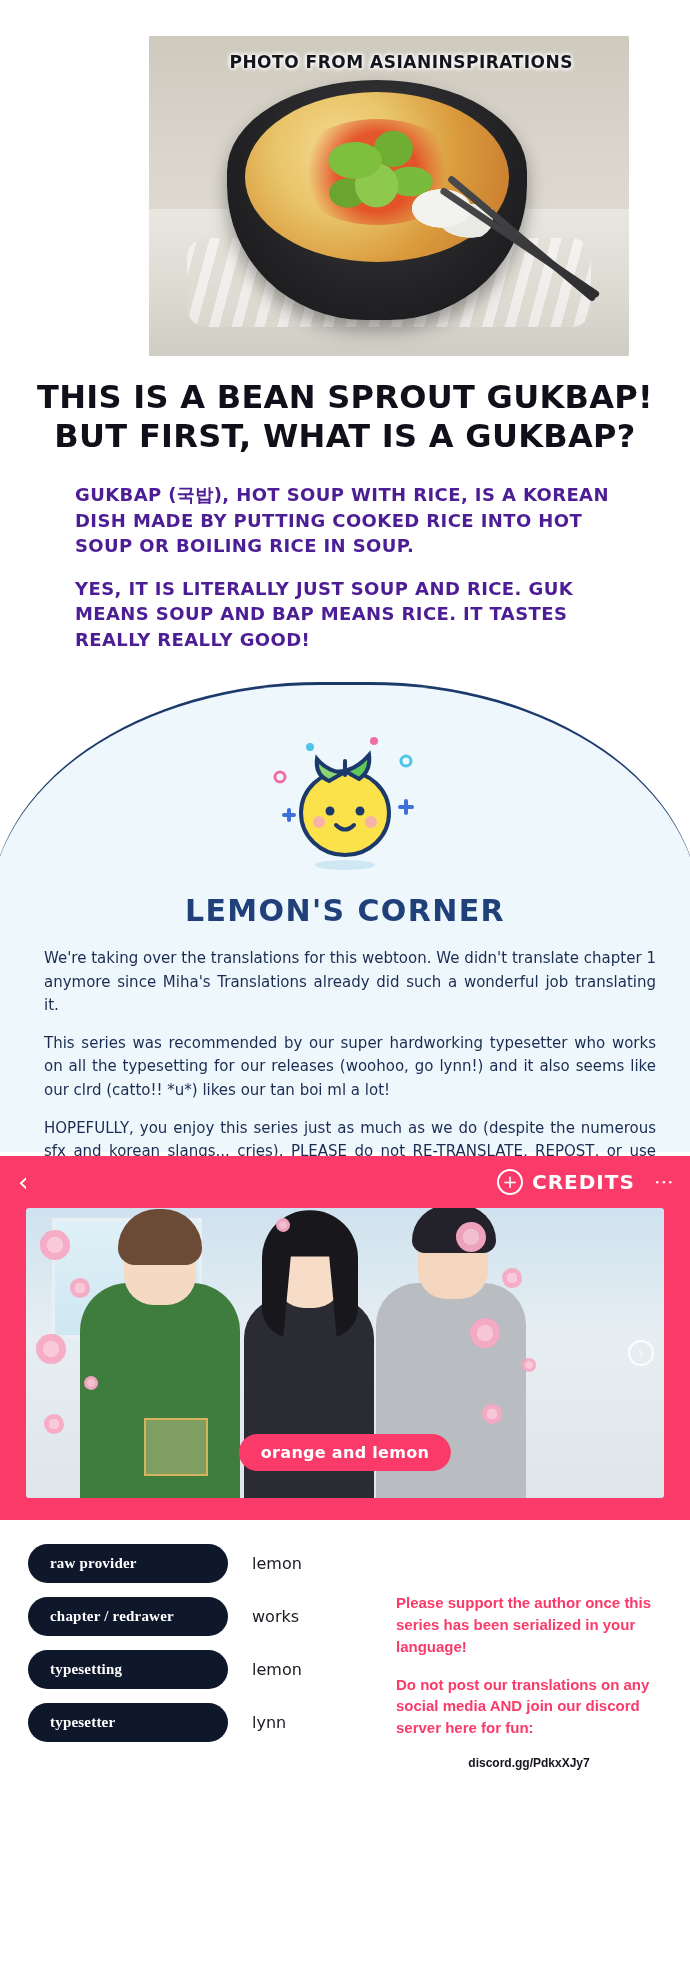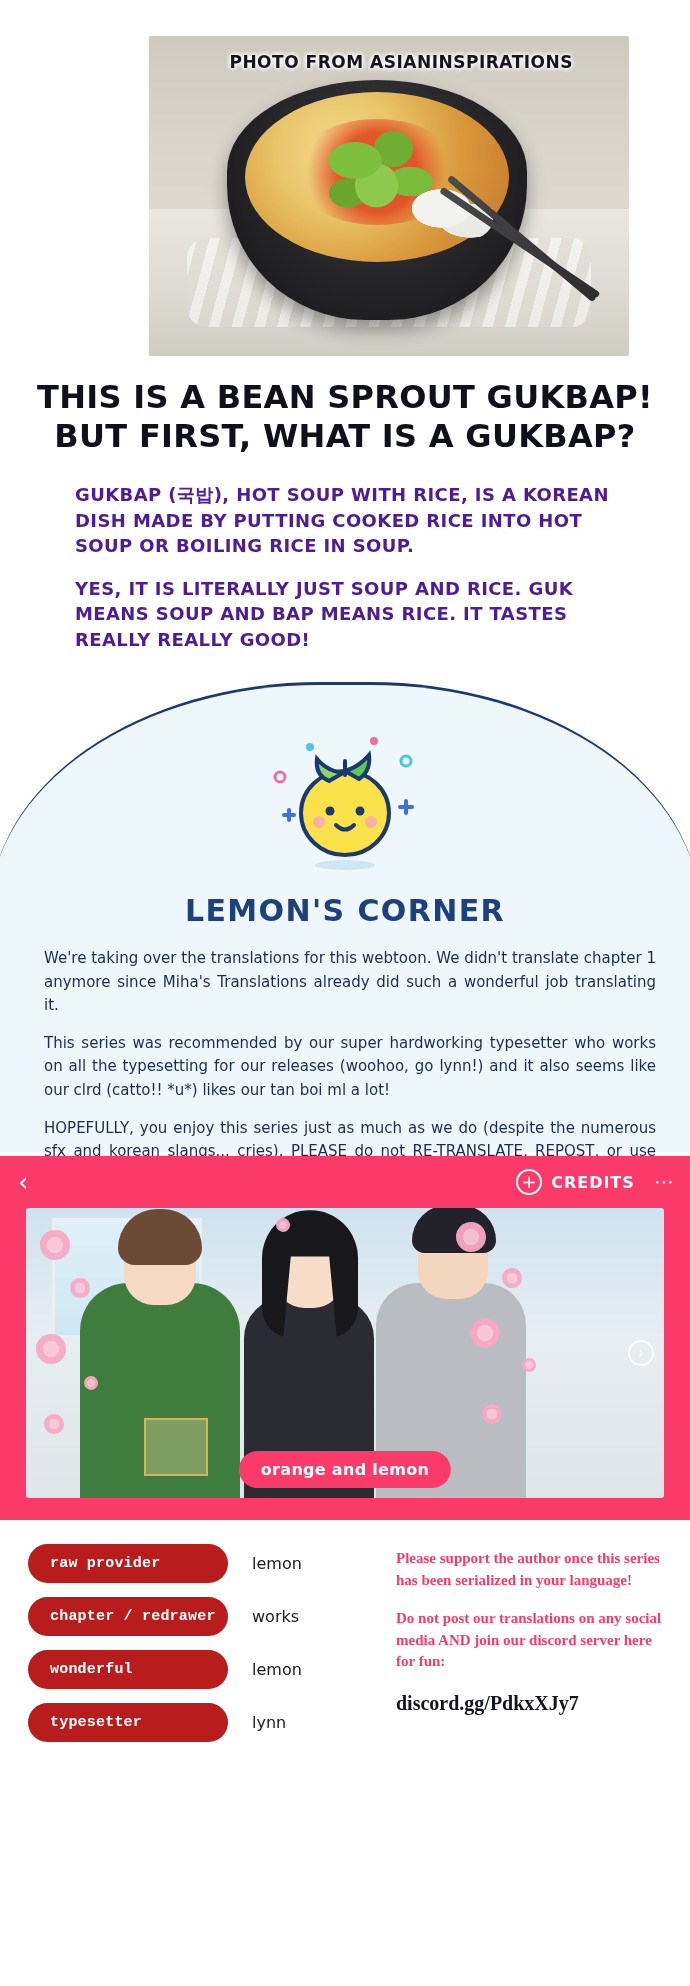--- a/index.html
+++ b/index.html
@@ -177,21 +177,21 @@
   .vb-back { font-size: 26px; line-height: 1; cursor: pointer; }
   .vb-spacer { flex: 1; }
   .vb-plus {
     width: 26px; height: 26px; border-radius: 50%;
     border: 2px solid #ffffff;
     display: flex; align-items: center; justify-content: center;
     font-size: 18px; line-height: 1; margin-right: 9px;
   }
   .vb-credits {
     font-family: "DejaVu Sans", sans-serif;
-    font-weight: 700; font-size: 16px; letter-spacing: 1px;
+    font-weight: 700; font-size: 20px; letter-spacing: 1px;
   }
   .vb-dots {
     margin-left: 22px; font-size: 19px; line-height: .8; letter-spacing: 0;
     writing-mode: vertical-rl;
   }
 
   .art {
     position: relative;
     margin: 0 26px;
     height: 290px;
@@ -261,21 +261,21 @@
     background: radial-gradient(circle at 50% 50%, #fbc7d8 0 38%, #f7a9c4 39% 70%, #f08bb0 71% 100%);
     border-radius: 52% 48% 50% 50% / 48% 52% 48% 52%;
     opacity: .95;
   }
   .petal.small { width: 20px; height: 20px; }
   .petal.tiny { width: 14px; height: 14px; }
 
   .nick-pill {
     position: absolute;
     left: 50%; transform: translateX(-50%);
-    bottom: 10px;
+    bottom: 27px;
     background: #fa3a69;
     color: #ffffff;
     border-radius: 20px;
     padding: 9px 22px;
     font-family: "DejaVu Sans", sans-serif;
     font-weight: 700;
     font-size: 16px;
     letter-spacing: .3px;
     white-space: nowrap;
   }
@@ -297,50 +297,52 @@
     gap: 18px;
   }
   .credits-left { width: 350px; }
   .cred-row {
     display: flex;
     align-items: center;
     margin-bottom: 14px;
   }
   .cred-pill {
     width: 200px;
-    background: #b91c1c;
+    background: #0f172a;
     color: #ffffff;
     border-radius: 22px;
     padding: 11px 0 11px 22px;
-    font-family: Liberation Mono, monospace;
+    font-family: Liberation Serif, serif;
     font-weight: 700;
     font-size: 15px;
     letter-spacing: .2px;
   }
   .cred-name {
     margin-left: 24px;
     font-family: "DejaVu Sans", sans-serif;
     font-size: 16px;
     color: #1a1a22;
   }
   .credits-right {
     flex: 1;
     padding-top: 4px;
-    font-family: Liberation Serif, serif;
+    font-family: Liberation Sans, sans-serif;
     font-weight: 700;
     font-size: 15px;
     line-height: 1.45;
     color: #fa3a69;
+    margin-top: 44px;
   }
   .credits-right p + p { margin-top: 16px; }
   .discord {
     margin-top: 16px;
     color: #14141e;
     font-weight: 700;
-    font-size: 20px;
+    font-size: 12px;
+    text-align: center;
   }
 </style>
 </head>
 <body>
 
 <div class="top-section">
 
   <div class="photo-wrap">
     <div class="photo">
       <div class="ph-bg"></div>
@@ -446,21 +448,21 @@
   <div class="credits-left">
     <div class="cred-row">
       <div class="cred-pill">raw provider</div>
       <div class="cred-name">lemon</div>
     </div>
     <div class="cred-row">
       <div class="cred-pill">chapter / redrawer</div>
       <div class="cred-name">works</div>
     </div>
     <div class="cred-row">
-      <div class="cred-pill">wonderful</div>
+      <div class="cred-pill">typesetting</div>
       <div class="cred-name">lemon</div>
     </div>
     <div class="cred-row">
       <div class="cred-pill">typesetter</div>
       <div class="cred-name">lynn</div>
     </div>
   </div>
 
   <div class="credits-right">
     <p>Please support the author once this series has been serialized in your language!</p>

